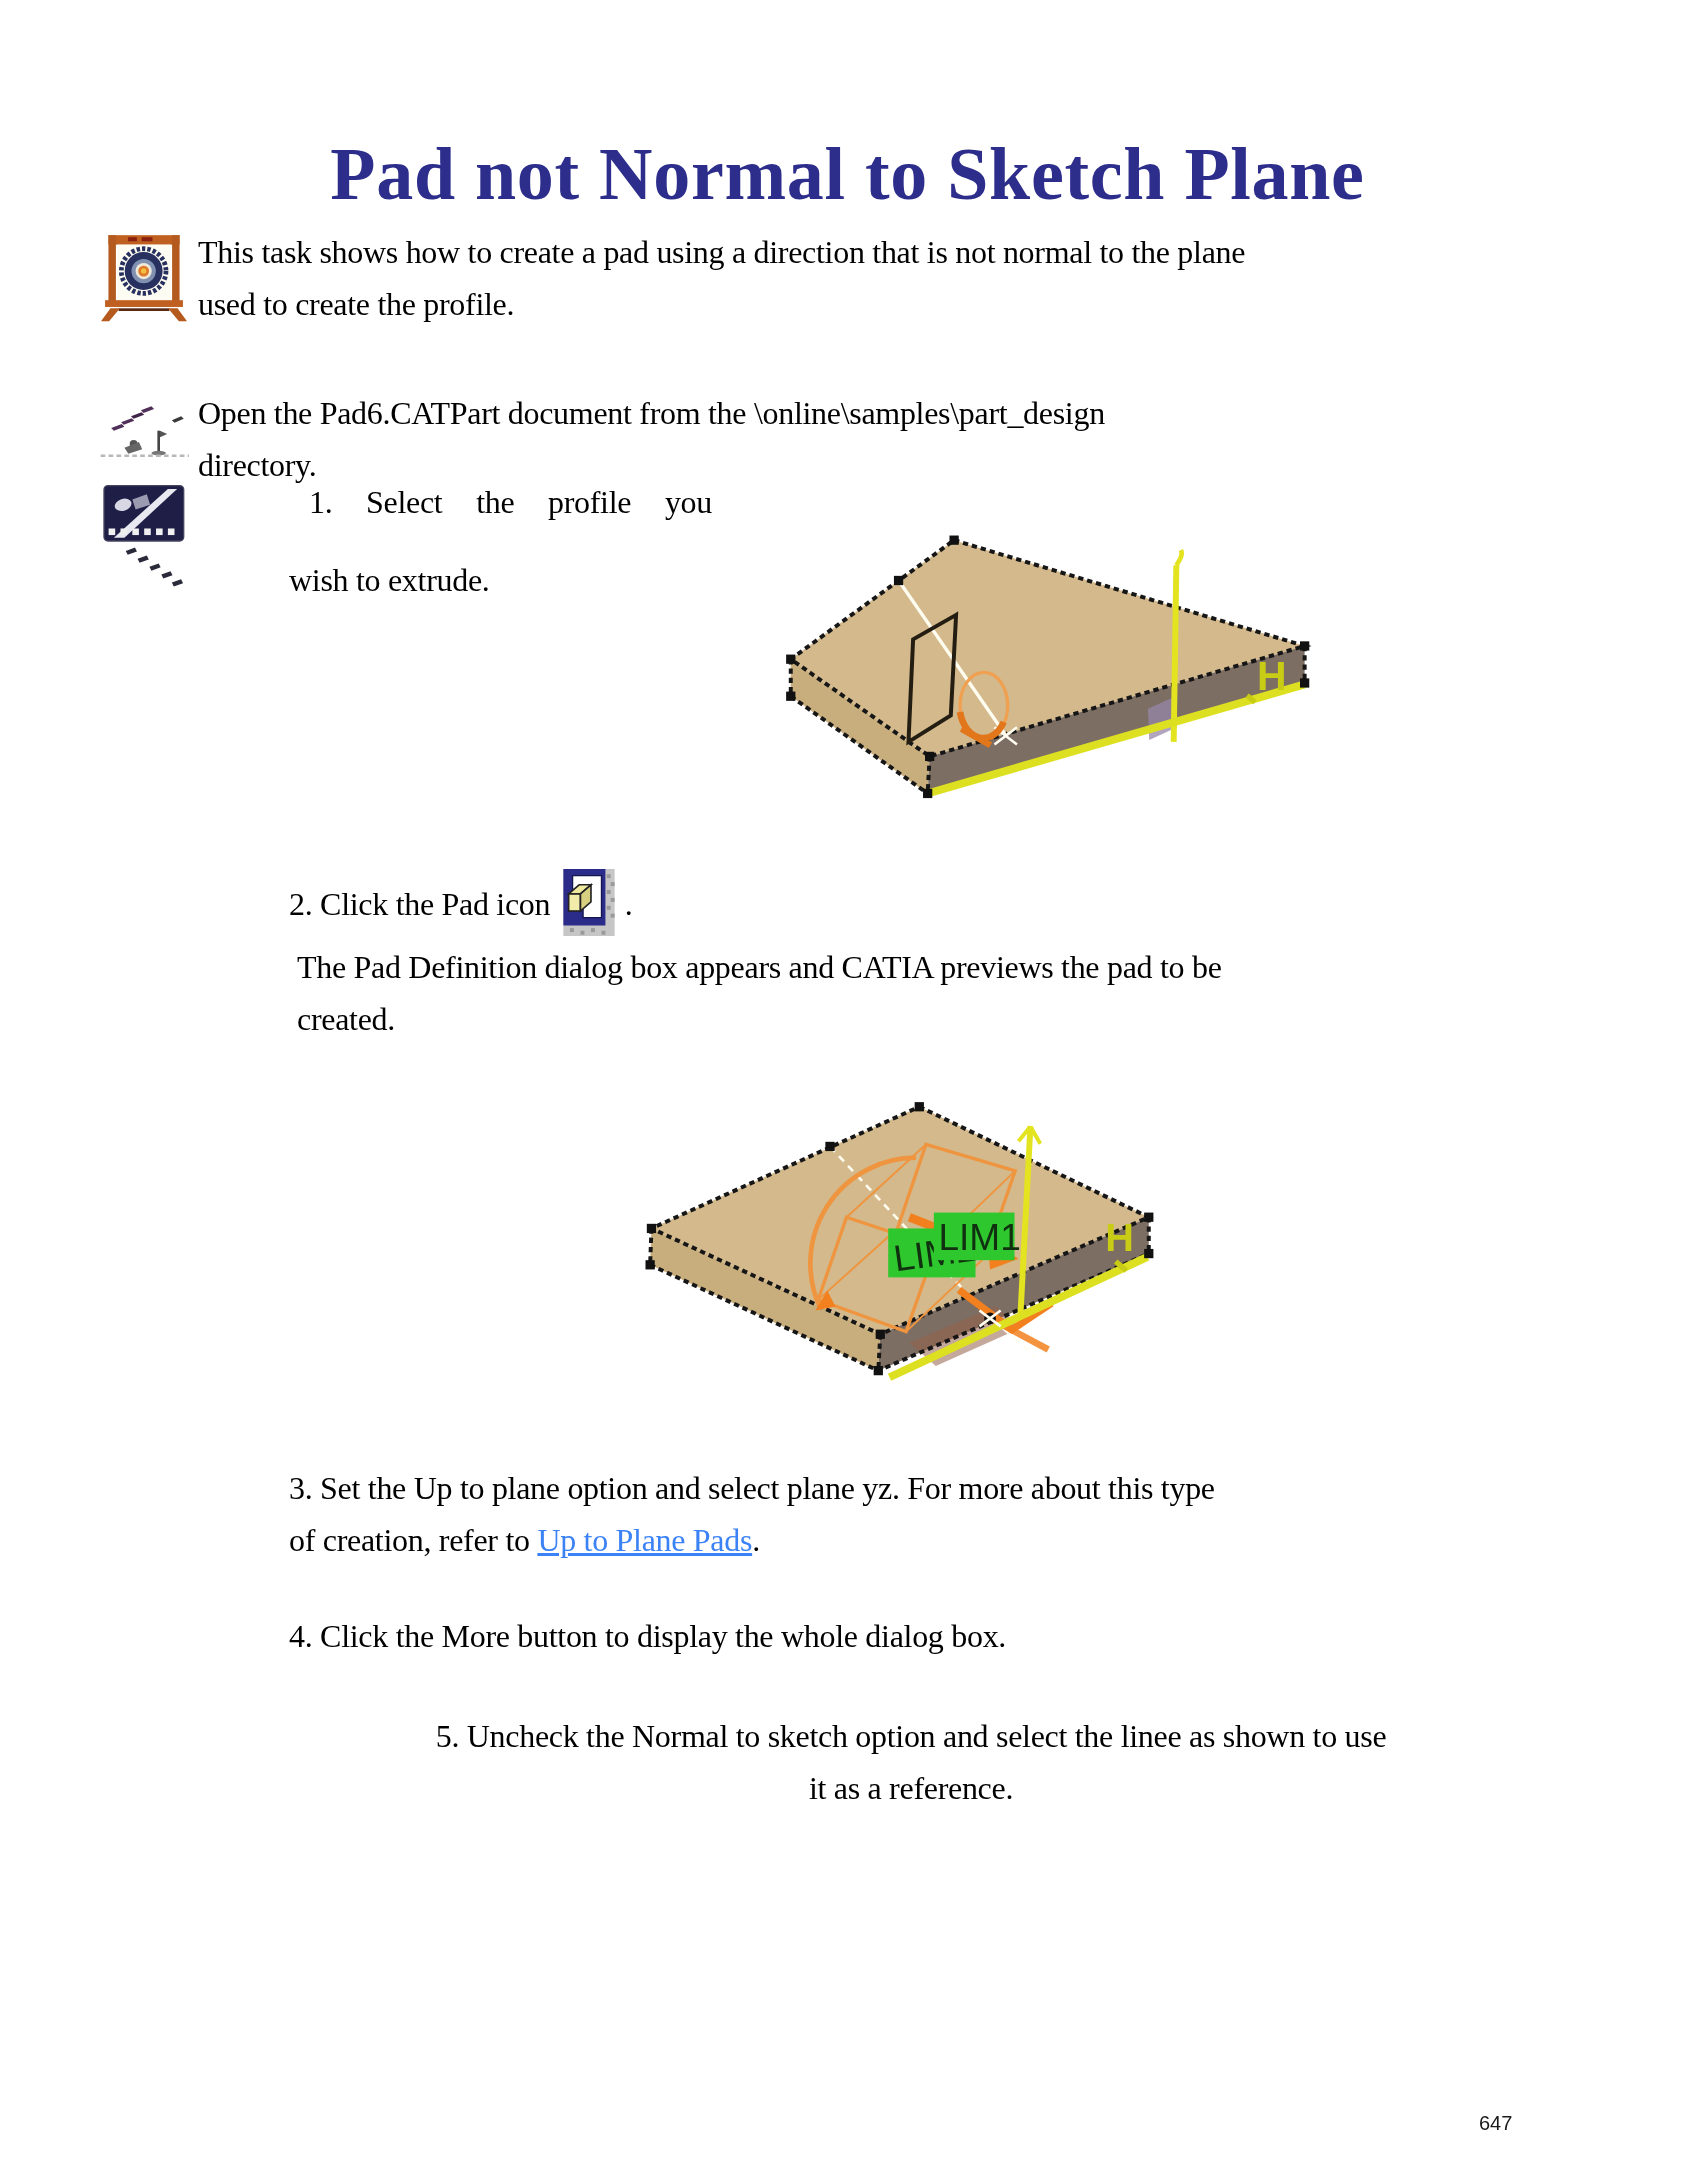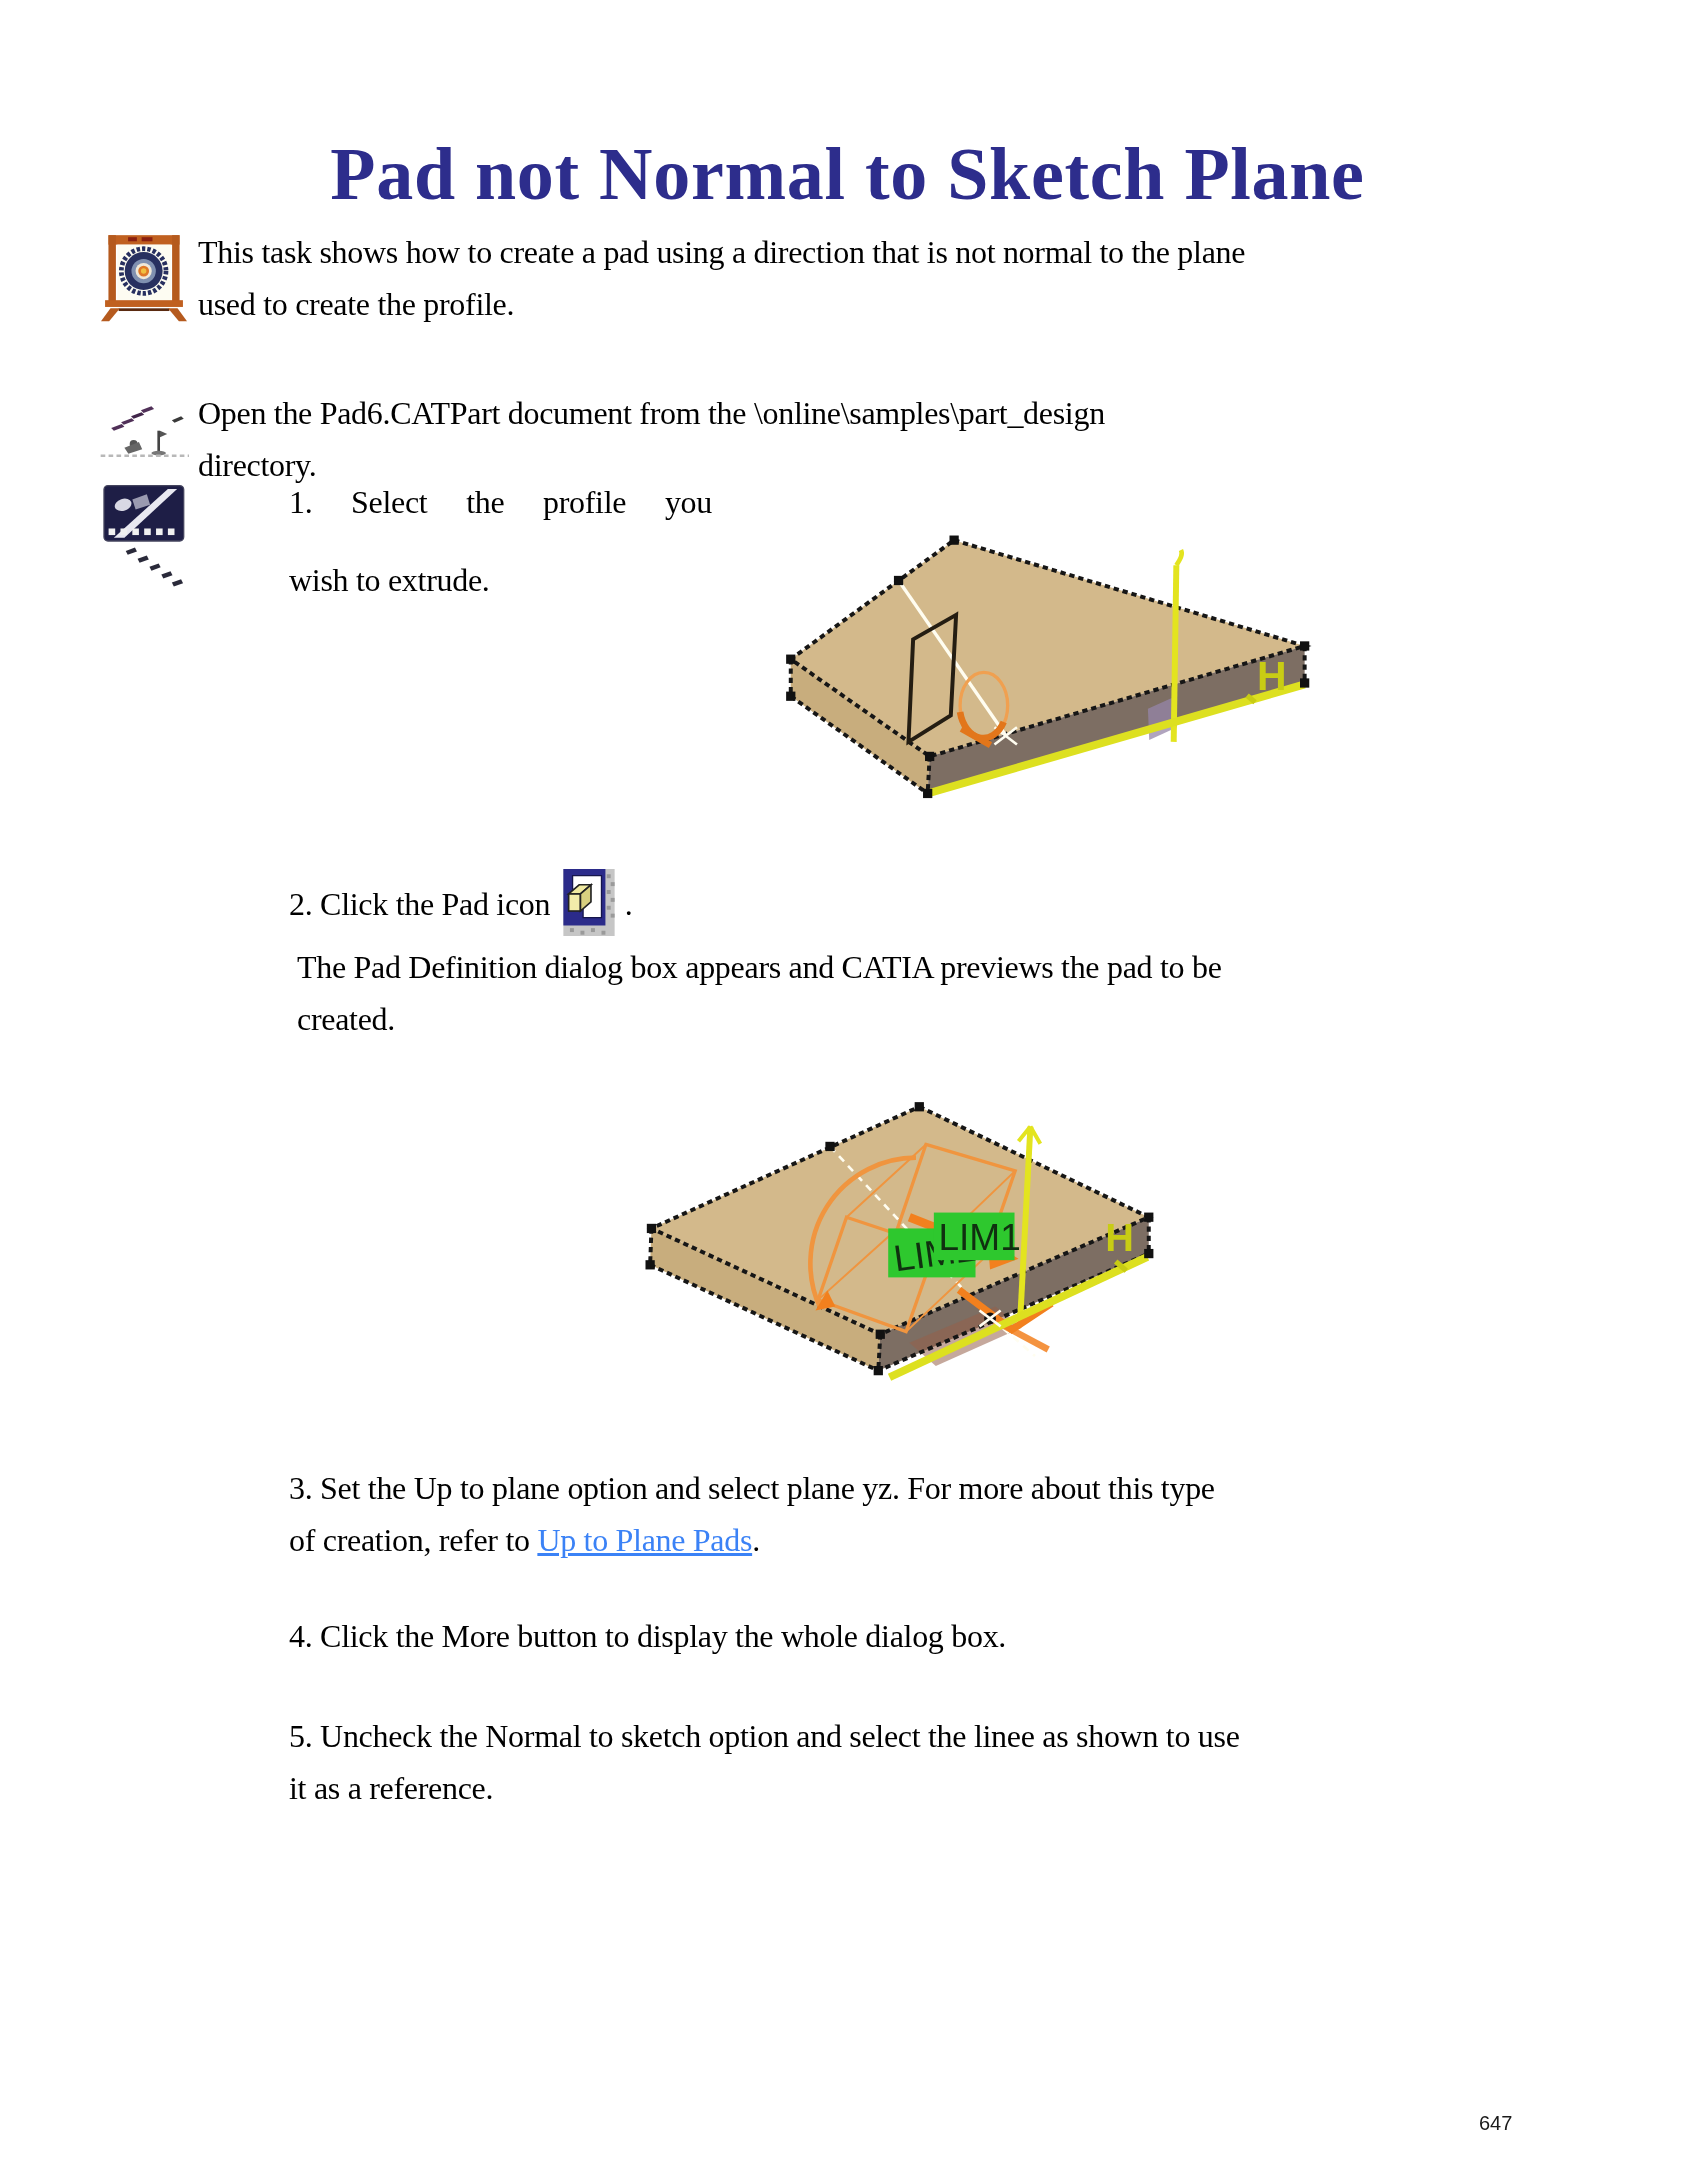--- a/index.html
+++ b/index.html
@@ -10,28 +10,28 @@
   .abs { position:absolute; }
   .body-text { font-size:32px; line-height:52px; letter-spacing:-0.3px; }
   .page-title {
     top:85px; left:4px; width:1687px; text-align:center;
     font-size:74px; font-weight:bold; color:#2d2d8c; letter-spacing:0.7px;
     line-height:79px;
   }
   .intro      { top:226px;  left:198px; width:1320px; }
   .open-doc   { top:375px;  left:198px; width:1184px;margin-top:12px; }
   .step1      { top:463px;  left:289px; width:423px; line-height:78px; }
-  .justify-full { text-align:justify; text-align-last:justify; }
+  .justify-full { text-align:justify; text-align-last:justify;margin-left:20px; }
   .step2-line { top:869px; left:289px; width:1257px; white-space:nowrap; }
   .padicon-wrap { display:inline-block; width:52px; height:67px;
                   vertical-align:-21px; margin:0 9.3px 0 13.2px; }
   .note       { top:941px; left:297px; width:1217px; }
   .step3      { top:1462px; left:289px; width:1231px; }
   .step4      { top:1610px; left:289px; width:1231px; }
-  .step5      { top:1710px; left:289px; width:1244px; }
+  .step5      { top:1710px; left:289px; width:1244px;text-align:center; }
   .doc-link   { color:#3b82f6; text-decoration:underline; cursor:pointer; }
   .page-number{ top:2112px; left:1479px; font-family:"Liberation Sans", sans-serif;
                 font-size:20px; color:#1a1a1a; }
   .fig1 { top:517px;  left:784px; }
   .fig2 { top:1088px; left:625px; }
   .icon-task     { top:233px; left:101px; }
   .icon-open     { top:374px; left:99px; }
   .icon-scenario { top:485px; left:103px; }
   svg { display:block; }
 </style>

